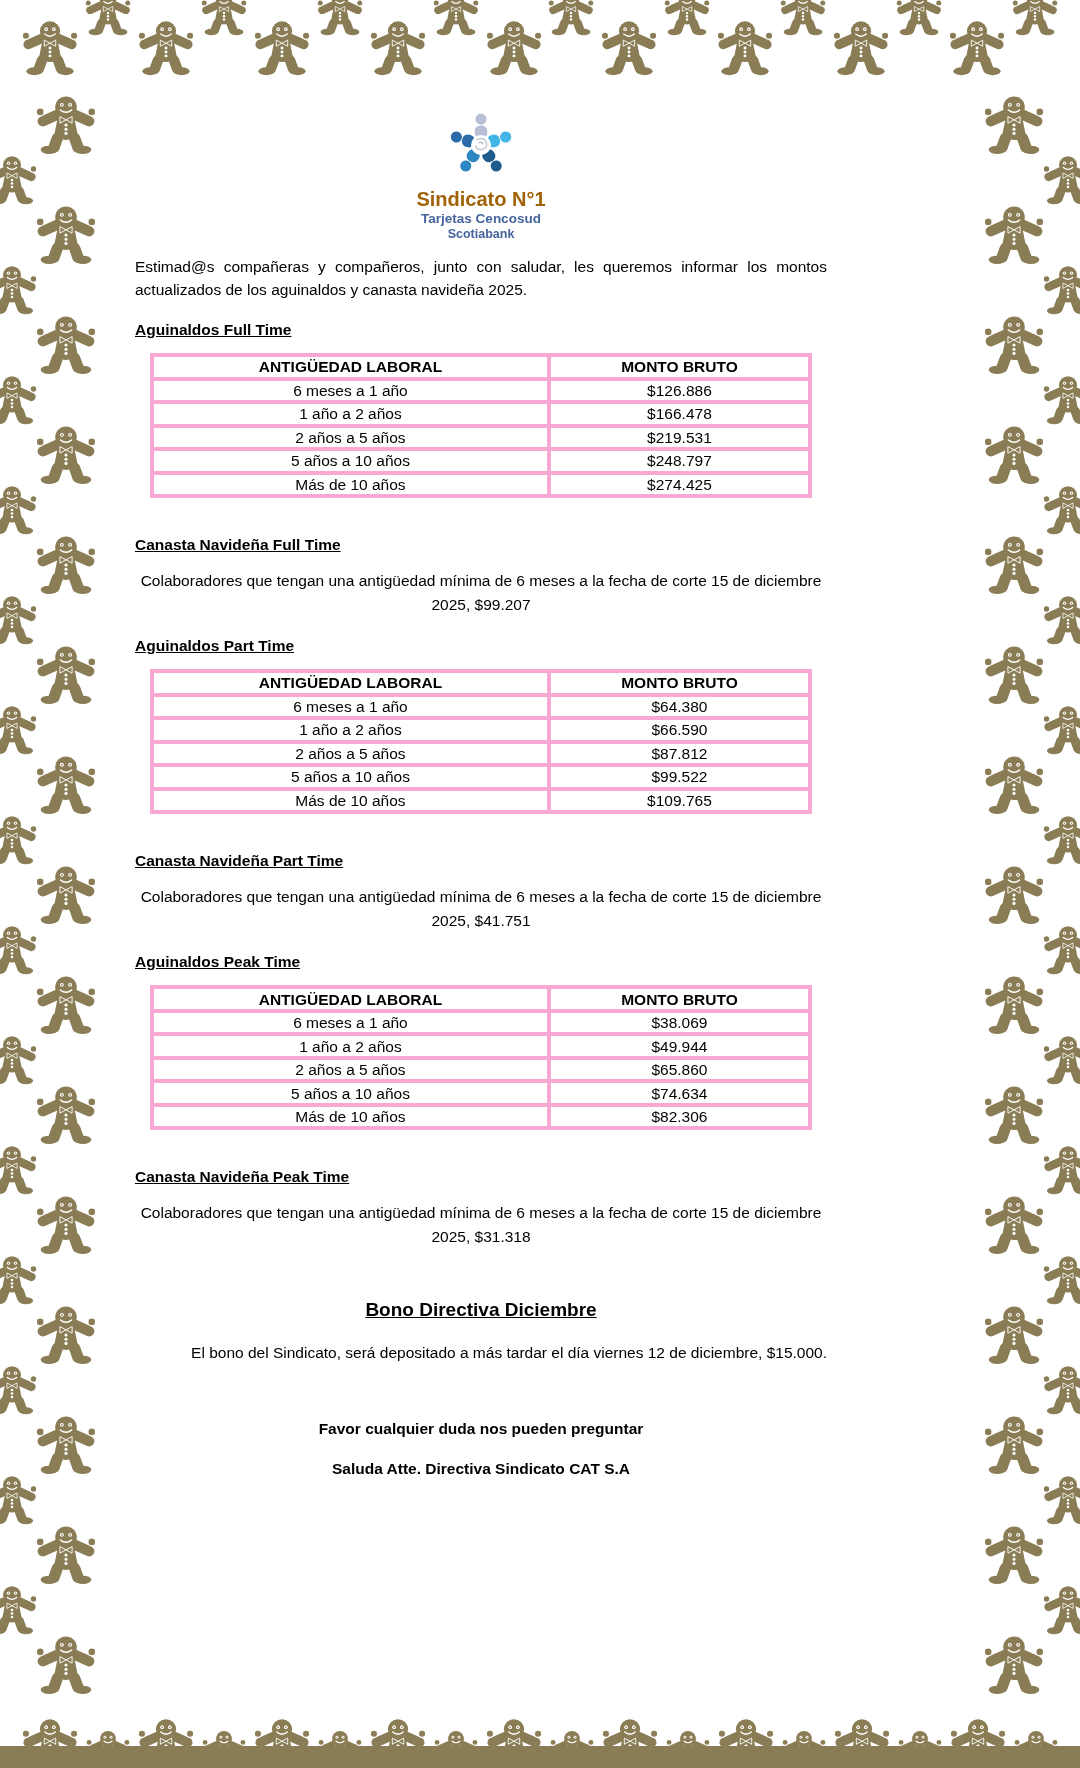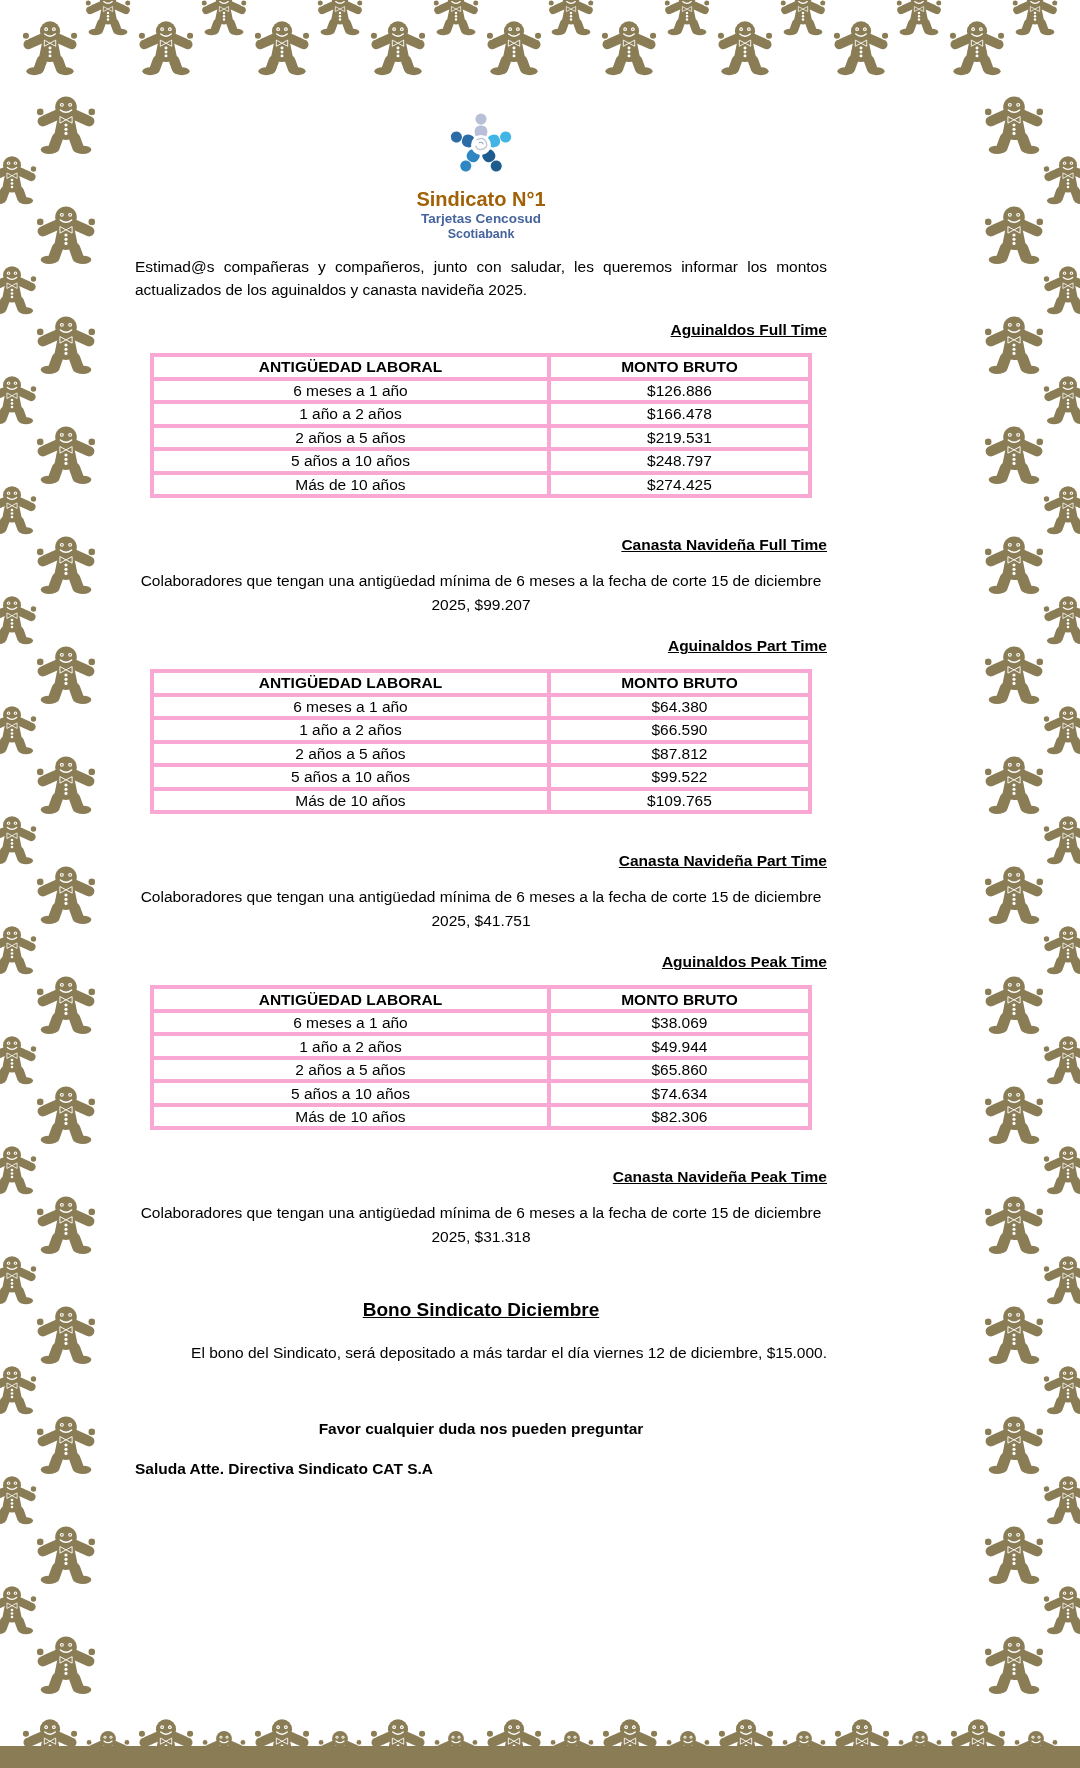--- a/index.html
+++ b/index.html
@@ -23,35 +23,35 @@
   .border-right .gb.alt{width:50px;height:50px;transform:translateX(54px) scaleX(-1);}
   
   .content{position:absolute;left:135px;top:108px;width:692px;}
   .logo{text-align:center;}
   .logo-icon{width:76px;height:74px;display:inline-block;}
   .logo-title{font-size:20px;font-weight:bold;color:#a16207;line-height:1.15;margin-top:2px;}
   .logo-sub1{font-size:13.5px;font-weight:bold;color:#45639d;line-height:1.15;}
   .logo-sub2{font-size:12.5px;font-weight:bold;color:#45639d;line-height:1.15;}
   p.body-par{font-size:15.5px;line-height:1.5;text-align:justify;margin:14px 0 0;}
   .section-table h3,.section-text h3{
-    font-size:15.5px;font-weight:bold;text-align:right;text-decoration:underline;margin:0;
+    font-size:15.5px;font-weight:bold;text-align:left;text-decoration:underline;margin:0;
   }
   .section-table h3{margin-top:20px;}
   .section-text h3{margin-top:38px;}
   .section-text p{font-size:15.5px;line-height:1.55;text-align:center;margin:15px 0 0;}
   table.amounts{border-collapse:collapse;width:662px;margin:14px auto 0;}
   table.amounts th,table.amounts td{
     border:4px solid #f9a8d4;text-align:center;font-size:15.5px;height:19.5px;padding:0 4px;line-height:1.25;
   }
   table.amounts th{font-weight:bold;}
   table.amounts{border:1.5px solid #000;}
   .bono h2{font-size:19px;font-weight:bold;text-align:center;text-decoration:underline;margin:50px 0 0;}
   .bono p{font-size:15.5px;text-align:right;margin:20px 0 0;line-height:1.5;}
   .footer1{font-size:15.5px;font-weight:bold;text-align:center;margin:55px 0 0;}
-  .footer2{font-size:15.5px;font-weight:bold;margin:22px 0 16px;}
+  .footer2{font-size:15.5px;font-weight:bold;text-align:center;margin:22px 0 16px;}
 </style>
 </head>
 <body>
 
 <svg style="position:absolute;width:0;height:0" aria-hidden="true">
   <symbol id="gingerbread-symbol" viewBox="0 0 64 64">
     <g fill="currentColor">
       <rect x="1" y="19" width="28" height="11" rx="5.5" transform="rotate(-24 15 24.5)"></rect>
       <rect x="35" y="19" width="28" height="11" rx="5.5" transform="rotate(24 49 24.5)"></rect>
       <rect x="15" y="40" width="12" height="22" rx="6" transform="rotate(20 21 51)"></rect>
@@ -512,21 +512,21 @@
             </tbody>
     </table>
   </section>
         <section class="section-text">
     <h3>Canasta Navideña Peak Time</h3>
     <p>Colaboradores que tengan una antigüedad mínima de 6 meses a la fecha de corte 15 de diciembre 2025, $31.318</p>
   </section>
       </div>
 
     <div class="bono">
-      <h2>Bono Sindicato Diciembre</h2>
+      <h2>Bono Directiva Diciembre</h2>
       <p>El bono del Sindicato, será depositado a más tardar el día viernes 12 de diciembre, $15.000.</p>
     </div>
 
     <p class="footer1">Favor cualquier duda nos pueden preguntar</p>
     <p class="footer2">Saluda Atte. Directiva Sindicato CAT S.A</p>
 
   </div>
 </div>
 
 </body></html>

